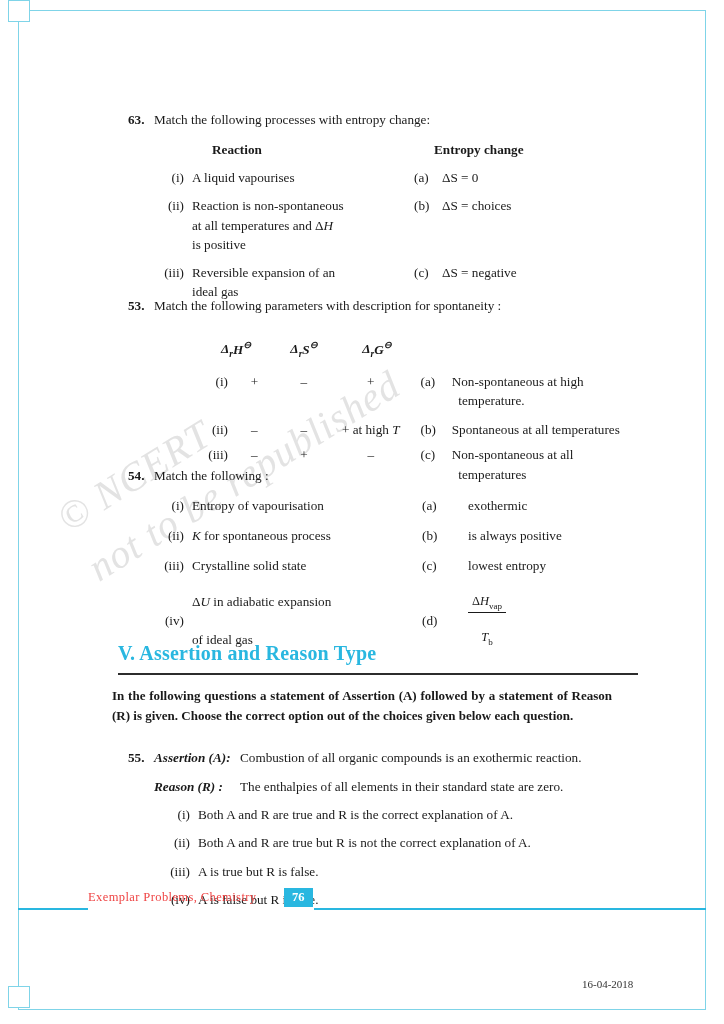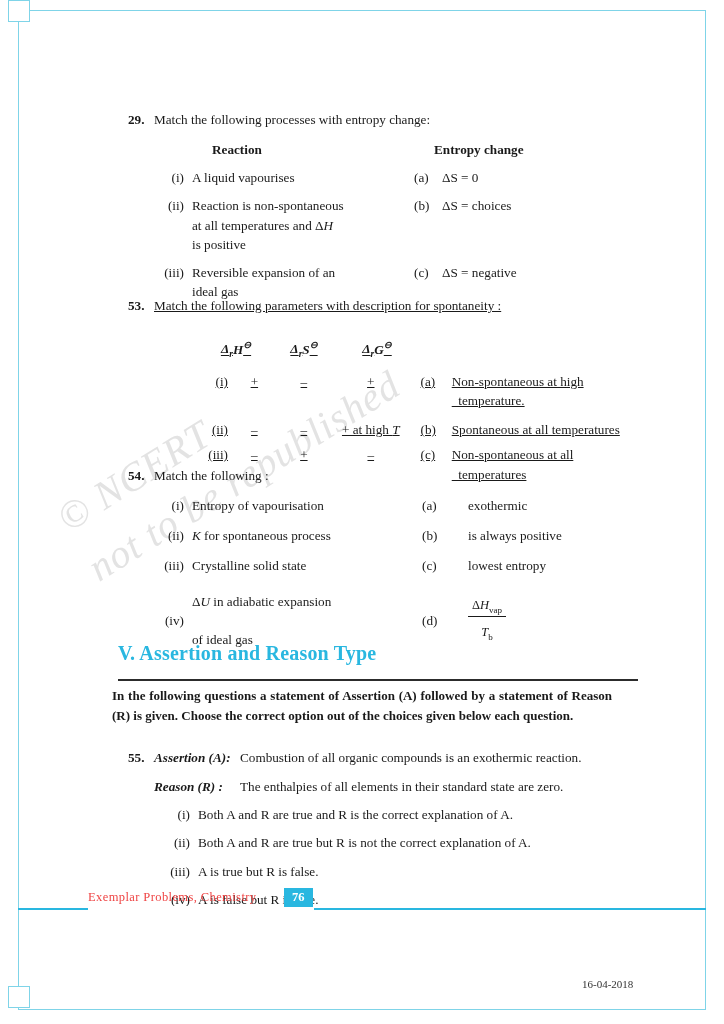--- a/index.html
+++ b/index.html
@@ -106,21 +106,21 @@
   
   #q52 { position: absolute; left: 128px; top: 110px; width: 520px; }
   #q52 .body { margin-left: 26px; }
   #q52 .hdr { display: flex; font-weight: bold; margin-top: 11px; }
   #q52 .hdr .c1 { width: 222px; padding-left: 58px; }
   #q52 .c1 { width: 222px; }
   #q52 .line { display: flex; margin-top: 9px; }
 
   
   #q53 { position: absolute; left: 128px; top: 296px; width: 530px; }
-  #q53 .body { margin-left: 26px; text-decoration: underline; }
+  #q53 .body { margin-left: 26px; }
   #q53 .hdr1 { display: flex; font-weight: bold; margin-top: 14px; }
   #q53 .hdr1 .p { width: 270px; text-align: center; padding-left: 5px;}
   #q53 .hdr1 .d { width: 230px; text-align: left; padding-left: 22px;}
   #q53 .hdr2 { display: flex; font-weight: bold; font-style: italic; margin-top: 24px; }
   #q53 .hdr2 span { display: inline-block; text-align: center; }
   #q53 .c-h { width: 68px; }
   #q53 .c-s { width: 68px; }
   #q53 .c-g { width: 78px; }
   #q53 .hdr2 .pad { width: 48px; }
   #q53 .line { display: flex; margin-top: 10px; }
@@ -139,32 +139,32 @@
   #q54 .c1 { width: 230px; }
 
   .frac {
     display: inline-block;
     text-align: center;
     vertical-align: middle;
     line-height: 1.15;
     font-size: 12.5px;
   }
   .frac .num { display: block; padding: 0 4px 1px; }
-  .frac .den { display: block; border-top: 1px solid #1a1a1a; padding: 8px 4px 0; }
+  .frac .den { display: block; border-top: 1px solid #1a1a1a; padding: 17px 4px 0; }
 
   
   #sec {
     position: absolute;
     left: 118px;
     top: 642px;
     width: 520px;
   }
   #sec .bar {
     border-bottom: 2px solid #2c2c2c;
-    padding-bottom: 14px;
+    padding-bottom: 8px;
   }
   #sec .title {
     color: #29b7e0;
     font-family: "Liberation Serif", serif;
     font-weight: bold;
     font-size: 20px;
     letter-spacing: 0.2px;
   }
 
   #intro {
@@ -250,21 +250,21 @@
 <div class="content">
 
   <div class="watermark">
     <div>© NCERT</div>
     <div>not to be republished</div>
   </div>
 
   <div class="sheet">
 
     <div class="q" id="q52">
-      <div class="qnum">29.</div>
+      <div class="qnum">63.</div>
       <div class="body">
         <div>Match the following processes with entropy change:</div>
 
         <div class="hdr">
           <div class="c1">Reaction</div>
           <div>Entropy change</div>
         </div>
 
         <div class="line">
           <div class="rom">(i)</div>

